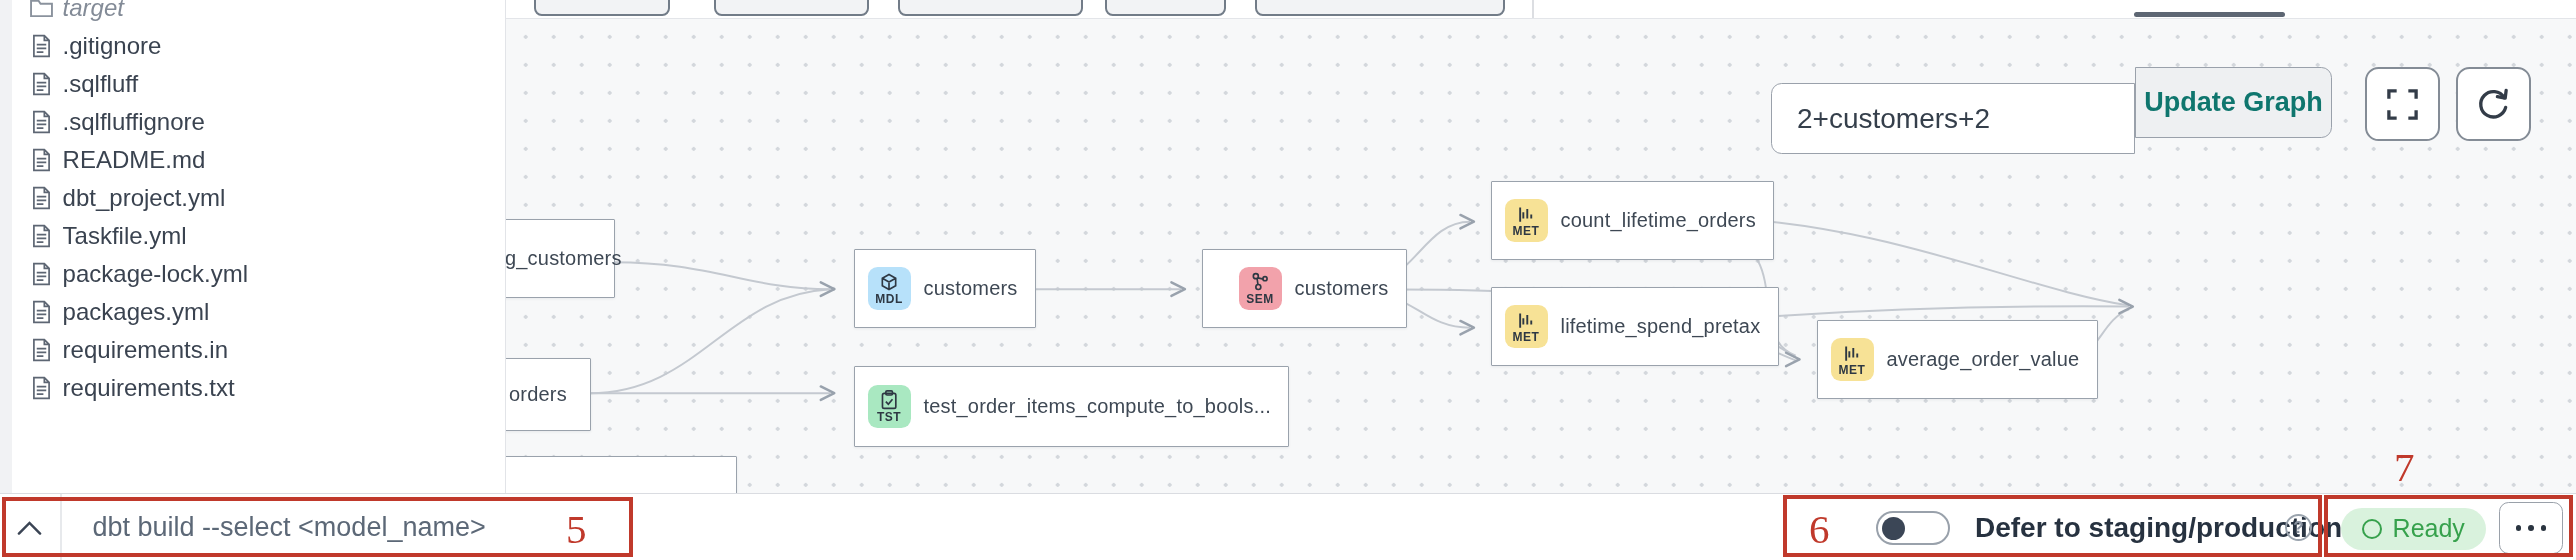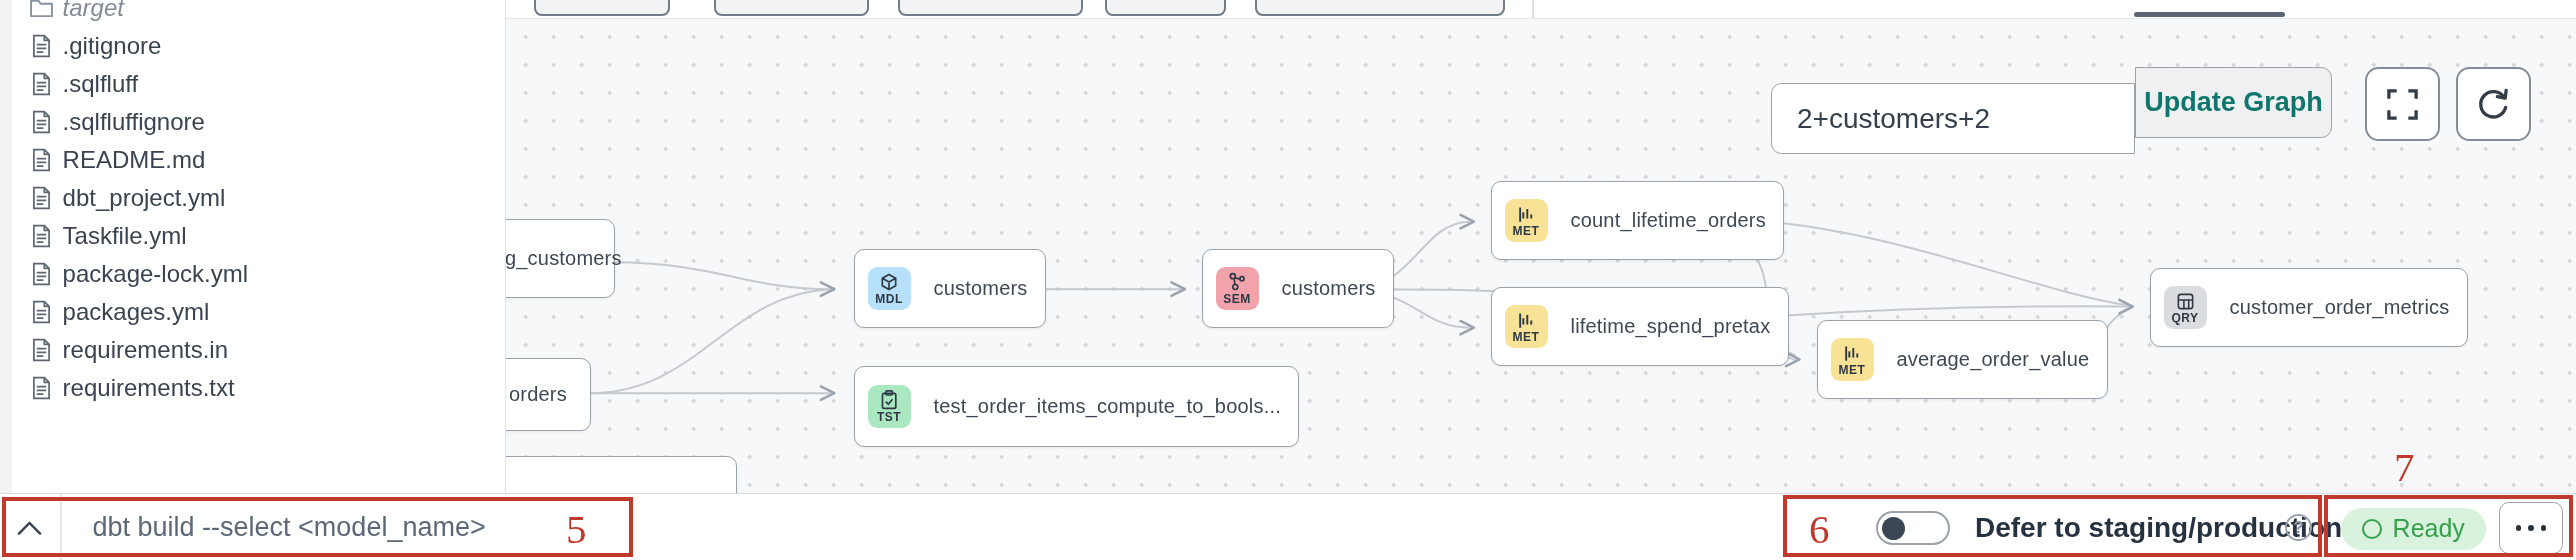--- a/index.html
+++ b/index.html
@@ -15,29 +15,29 @@
     border-radius:7.7px; background:#f2f3f5; }
   .strip-divider { position:absolute; top:0; width:1.9px; height:19px; background:#dcdee2; }
   .tab-underline { position:absolute; left:2134px; top:11.6px; width:151px; height:5.8px;
     background:#5d6673; border-radius:2.9px; }
   
   .canvas { position:absolute; left:0; top:19px; width:2576px; height:541px; z-index:1;
     background-color:#f7f8f9;
     background-image: radial-gradient(#d3d7dc 1.6px, transparent 1.7px);
     background-size: 28px 28px; background-position: 7.7px 3.9px; }
   svg.edges { position:absolute; left:0; top:-19px; width:2576px; height:561px; }
-  .node { position:absolute; display:flex; align-items:center; gap:23px;
-    background:#fff; border:1.9px solid #9aa2ac; border-radius:10px;
+  .node { position:absolute; display:flex; align-items:center; gap:13px;
+    background:#fff; border:1.9px solid #9aa2ac; border-radius:1px;
     padding:0 17.3px 0 12.5px; height:79px; box-shadow:0 1px 2.9px rgba(30,40,60,.07); }
   .node .nlabel { font-size:20px; font-weight:500; color:#3e4854; letter-spacing:0.2px; white-space:nowrap; }
   .badge { width:43px; height:43px; border-radius:9.6px; display:flex; flex-direction:column;
     align-items:center; justify-content:center; gap:1px; flex:0 0 auto; }
   .badge .btype { font-size:12px; font-weight:700; color:#2e3843; letter-spacing:0.5px; line-height:1; }
   .badge svg { display:block; }
-  .b-mdl { background:#b7e1fa; } .b-sem { background:#f2a2ab; }
+  .b-mdl { background:#b7e1fa; } .b-sem { background:#f2a2ab;margin-left:23px; }
   .b-met { background:#f7e296; } .b-tst { background:#a9e8c1; } .b-qry { background:#dbdcdf; }
   
   .selector-group { position:absolute; left:1771px; top:48px; height:71px; display:flex; }
   .selector-input { width:364px; height:71px; border:1.9px solid #9aa1ab; border-right:1px solid #9aa1ab;
     border-radius:10.6px 0 0 10.6px; background:#fff; padding:0 25px; font-size:28px; color:#353f4b;
     font-family:"Liberation Sans",sans-serif; outline:none;margin-top:16px; }
   .update-btn { width:197px; height:71px; border:1.9px solid #9aa1ab; border-left:1px solid #9aa1ab;
     border-radius:0 10.6px 10.6px 0; background:#eef0f2; font-size:27px; font-weight:600; color:#0f766e;
     font-family:"Liberation Sans",sans-serif; cursor:pointer; }
   .sq-btn { position:absolute; top:48px; width:75px; height:74px; background:#fff;
@@ -191,30 +191,20 @@
     <div class="node" style="left:1817px;top:301px;">
       <span class="badge b-met">
         <svg width="19" height="19" viewBox="0 0 24 24" fill="none" stroke="#2e3843" stroke-width="2.4">
             <path d="M4 3 L4 21 M8 17 L8 9 M13 17 L13 5 M18 17 L18 12"></path>
           </svg>
         <span class="btype">MET</span>
       </span>
       <span class="nlabel">average_order_value</span>
     </div>
 
-    <div class="node" style="left:2150px;top:249px;">
-      <span class="badge b-qry">
-        <svg width="19" height="19" viewBox="0 0 24 24" fill="none" stroke="#2e3843" stroke-width="2">
-            <rect x="3" y="3" width="18" height="18" rx="3"></rect>
-            <path d="M3 10 L21 10 M10 10 L10 21 M16 10 L16 21"></path>
-          </svg>
-        <span class="btype">QRY</span>
-      </span>
-      <span class="nlabel">customer_order_metrics</span>
-    </div>
 
     <div class="node" style="left:443px;top:437px;width:294px;height:87px;"></div>
 
     <div class="selector-group">
       <input class="selector-input" readonly="" value="2+customers+2" style="">
       <button class="update-btn">Update Graph</button>
     </div>
     <button class="sq-btn" style="left:2365px;">
       <svg width="35" height="35" viewBox="0 0 36 36" fill="none" stroke="#333c48" stroke-width="3.4">
           <path d="M4 12 L4 4 L12 4 M24 4 L32 4 L32 12 M32 24 L32 32 L24 32 M12 32 L4 32 L4 24"></path>

